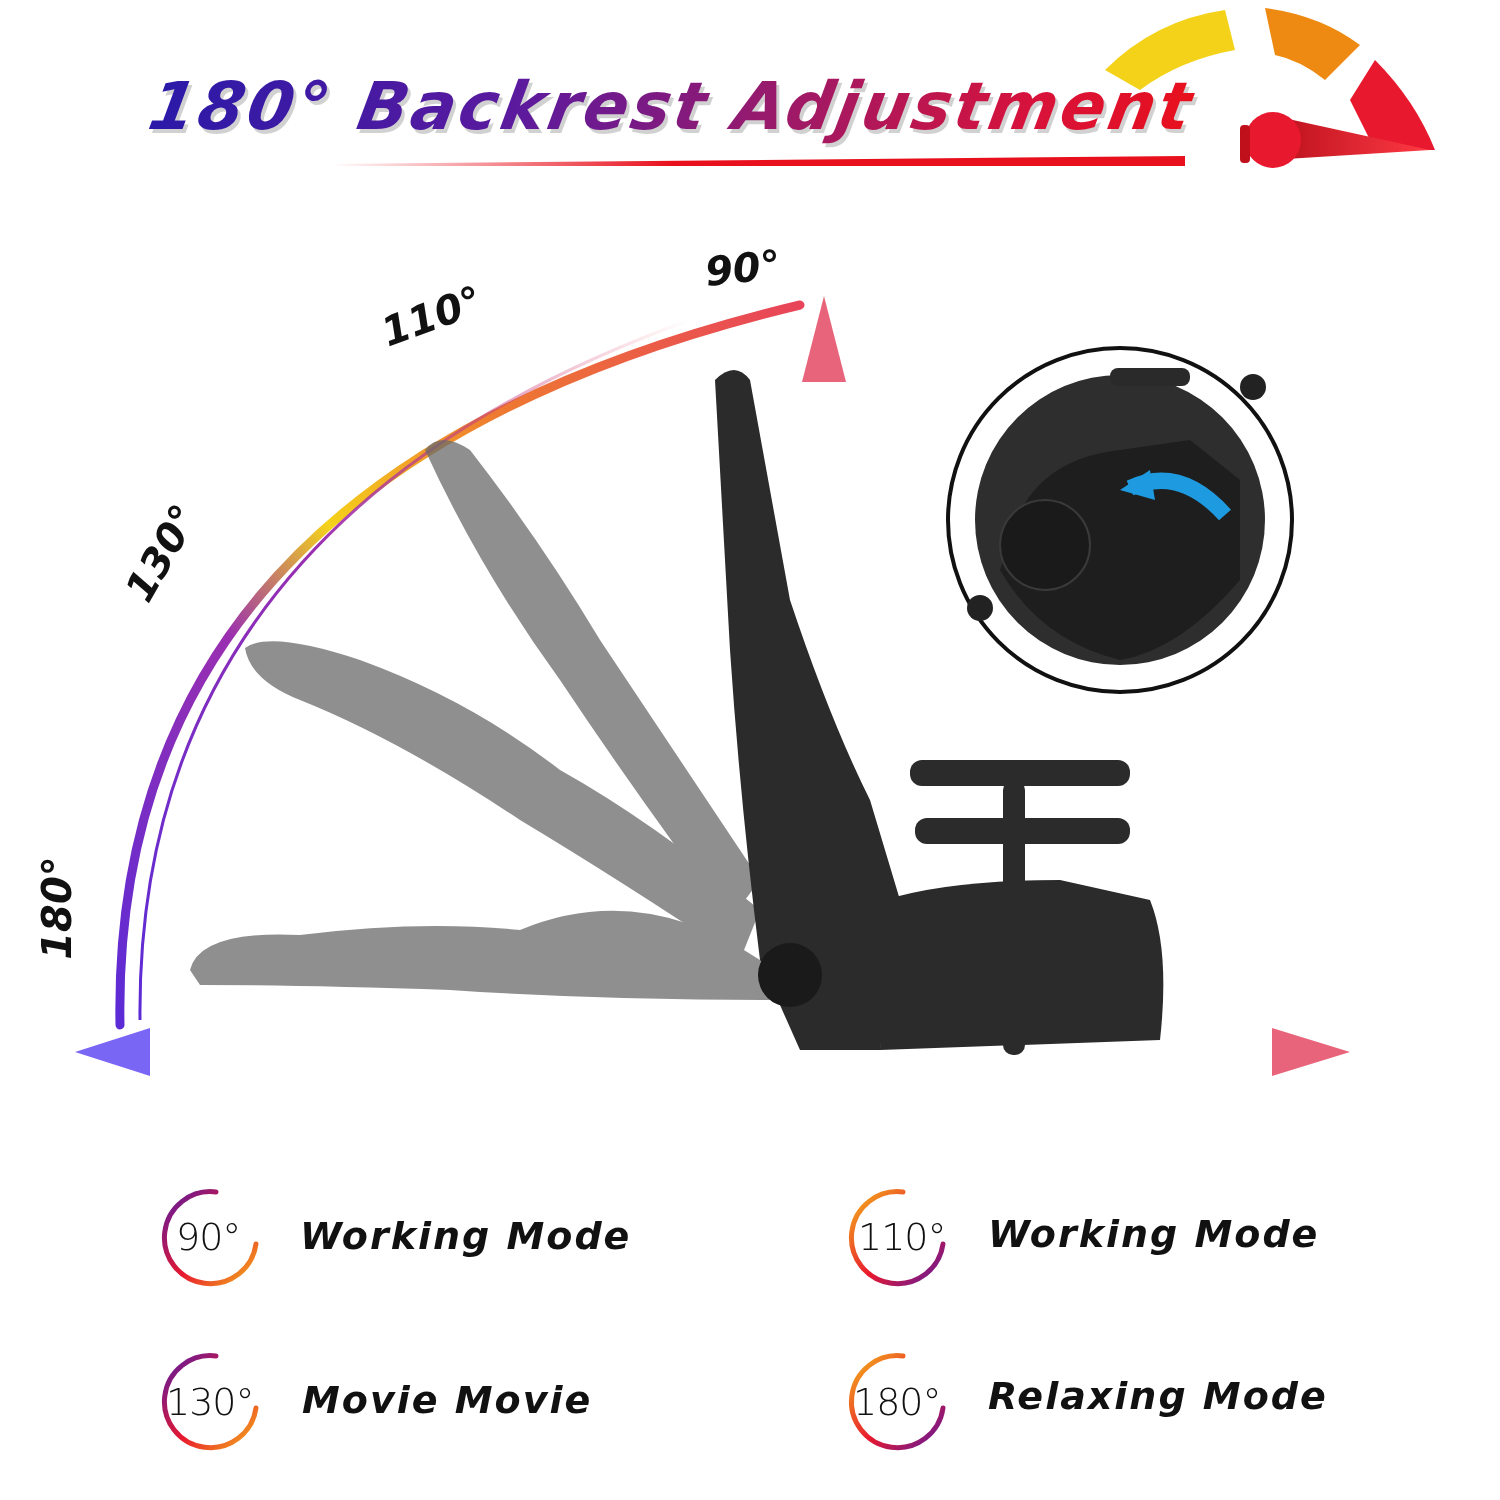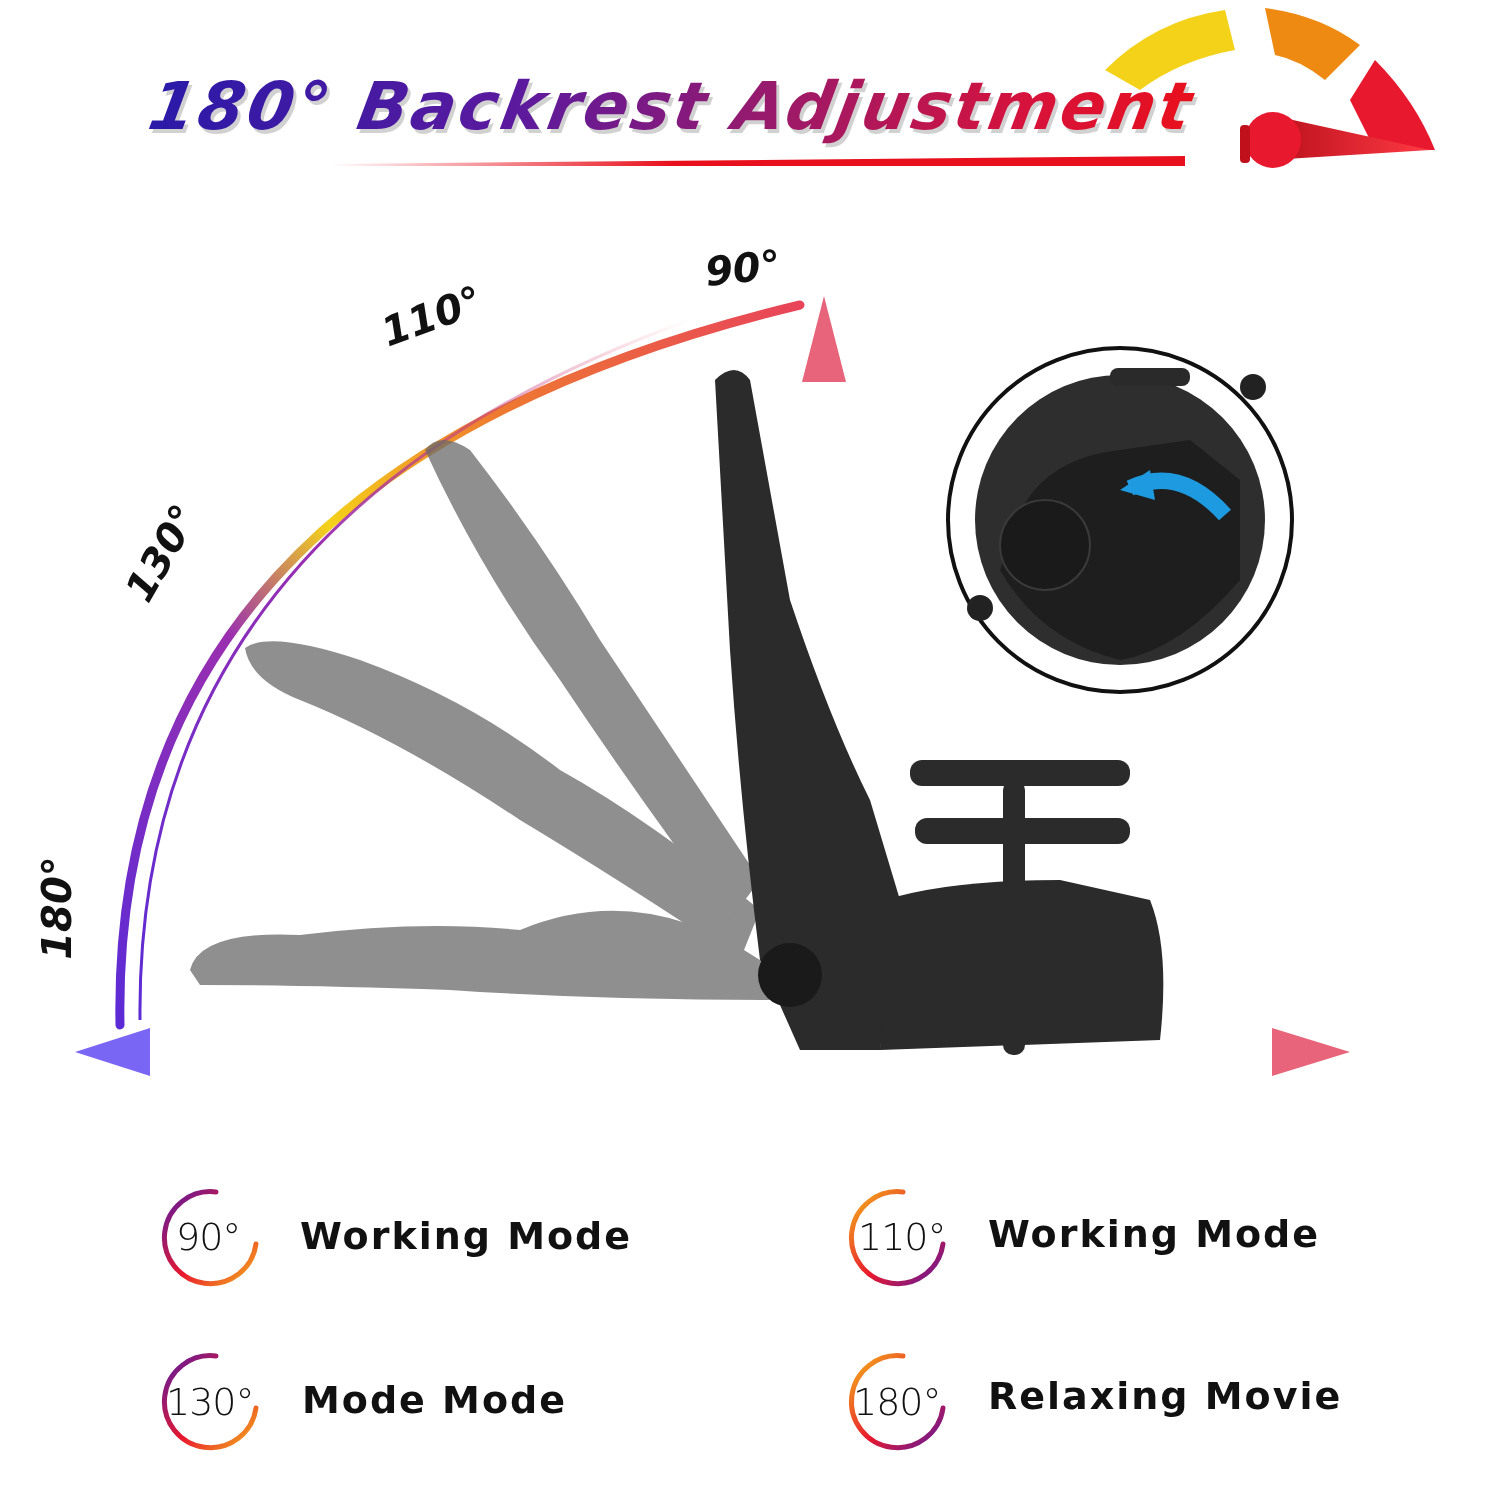--- a/index.html
+++ b/index.html
@@ -7,21 +7,21 @@
   .abs{position:absolute;}
   .title{left:150px;top:68px;font-family:"DejaVu Sans",sans-serif;font-weight:900;font-style:italic;font-size:66px;letter-spacing:3px;
     background:linear-gradient(90deg,#2a1aa8 0%,#5b1a9e 35%,#9a1a6a 60%,#d8123a 85%,#e8101c 100%);
     -webkit-background-clip:text;background-clip:text;color:transparent;transform:skewX(-10deg);white-space:nowrap;
     text-shadow:none;}
   .title-shadow{left:153px;top:72px;font-family:"DejaVu Sans",sans-serif;font-weight:900;font-style:italic;font-size:66px;letter-spacing:3px;color:rgba(0,0,0,0.18);transform:skewX(-10deg);white-space:nowrap;}
   .underline{left:330px;top:156px;width:855px;height:10px;background:linear-gradient(90deg,rgba(232,16,28,0) 0%,#e8101c 40%,#e8101c 100%);clip-path:polygon(0 80%,100% 0,100% 100%,0 100%);}
   .angle-label{font-family:"DejaVu Sans",sans-serif;font-weight:900;font-style:italic;font-size:40px;color:#111;white-space:nowrap;}
   .mode-circle{width:104px;height:104px;}
   .mode-deg{font-family:"DejaVu Sans",sans-serif;font-size:38px;color:#111;font-weight:300;letter-spacing:-1px;}
-  .mode-label{font-family:"DejaVu Sans",sans-serif;font-weight:900;font-size:38px;color:#111;letter-spacing:2px;white-space:nowrap;}
+  .mode-label{font-family:"DejaVu Sans",sans-serif;font-weight:900;font-style:italic;font-size:38px;color:#111;letter-spacing:2px;white-space:nowrap;}
 </style>
 </head>
 <body>
 
 <div class="abs title-shadow">180° Backrest Adjustment</div>
 <div class="abs title">180° Backrest Adjustment</div>
 <div class="abs underline"></div>
 
 <svg class="abs" style="left:1095px;top:0px" width="350" height="175" viewBox="0 0 350 175">
   <defs>
@@ -130,20 +130,20 @@
       </defs>
     <path d="M58,6 A46,46 0 1 0 98,58" fill="none" stroke="url(#r2)" stroke-width="5" stroke-linecap="round"></path>
   </svg>
   <div class="abs mode-deg" style="left:858px;top:1215px">110°</div>
   <div class="abs mode-label" style="left:988px;top:1212px">Working Mode</div>
 
   <svg class="abs mode-circle" style="left:158px;top:1350px" viewBox="0 0 104 104">
     <path d="M58,6 A46,46 0 1 0 98,58" fill="none" stroke="url(#r1)" stroke-width="5" stroke-linecap="round"></path>
   </svg>
   <div class="abs mode-deg" style="left:166px;top:1380px">130°</div>
-  <div class="abs mode-label" style="left:302px;top:1378px">Mode Mode</div>
+  <div class="abs mode-label" style="left:302px;top:1378px">Movie Movie</div>
 
   <svg class="abs mode-circle" style="left:845px;top:1350px" viewBox="0 0 104 104">
     <path d="M58,6 A46,46 0 1 0 98,58" fill="none" stroke="url(#r2)" stroke-width="5" stroke-linecap="round"></path>
   </svg>
   <div class="abs mode-deg" style="left:853px;top:1380px">180°</div>
-  <div class="abs mode-label" style="left:988px;top:1374px">Relaxing Movie</div>
+  <div class="abs mode-label" style="left:988px;top:1374px">Relaxing Mode</div>
 </div>
 
 </body></html>

